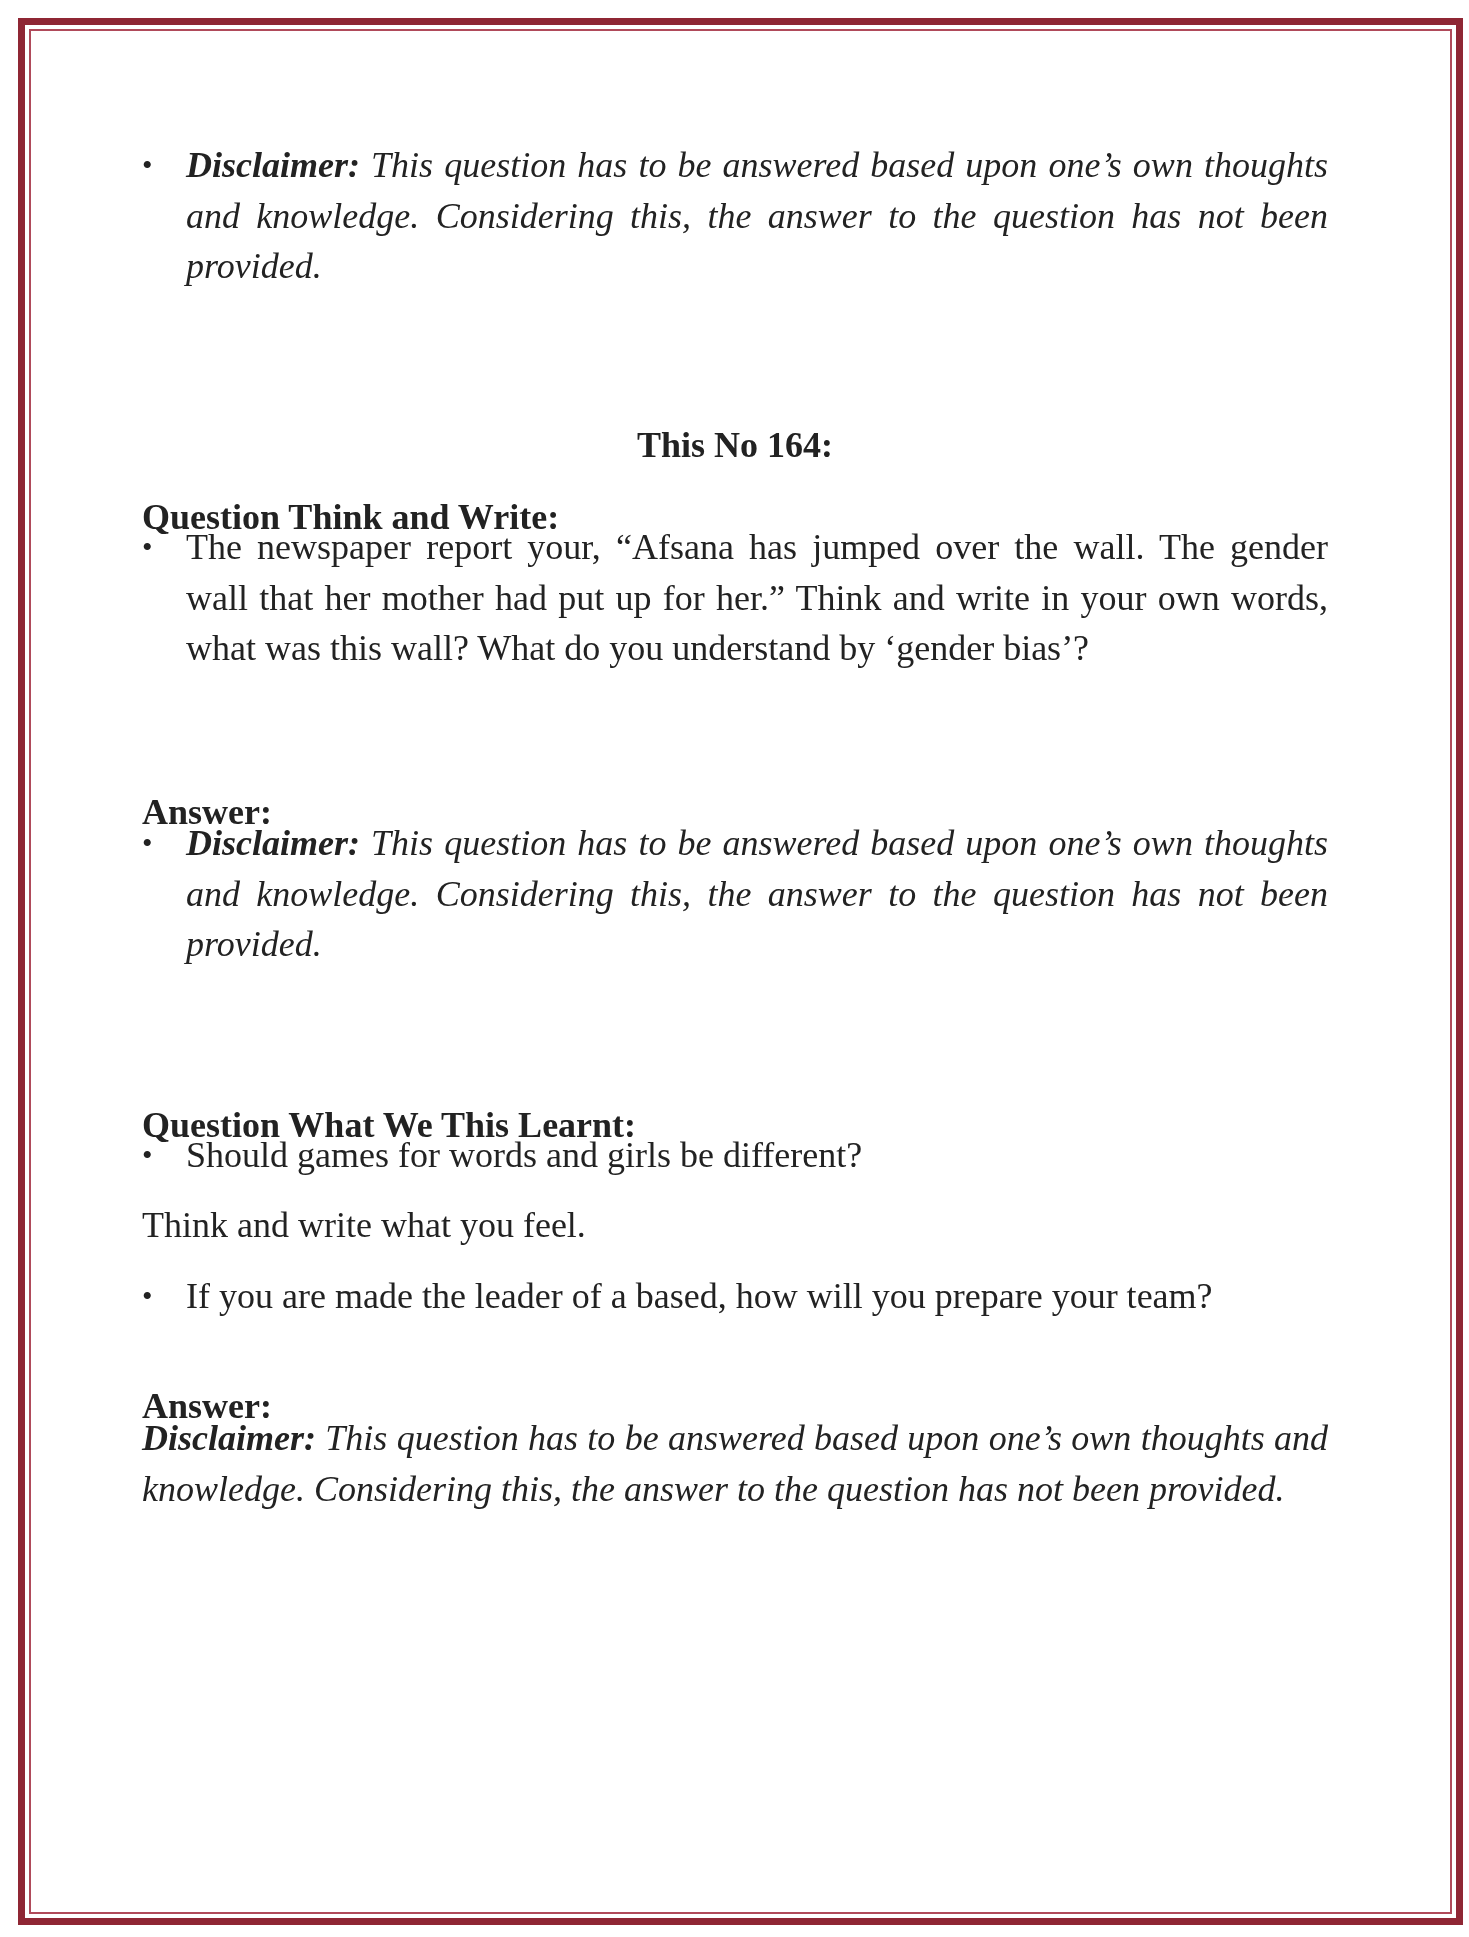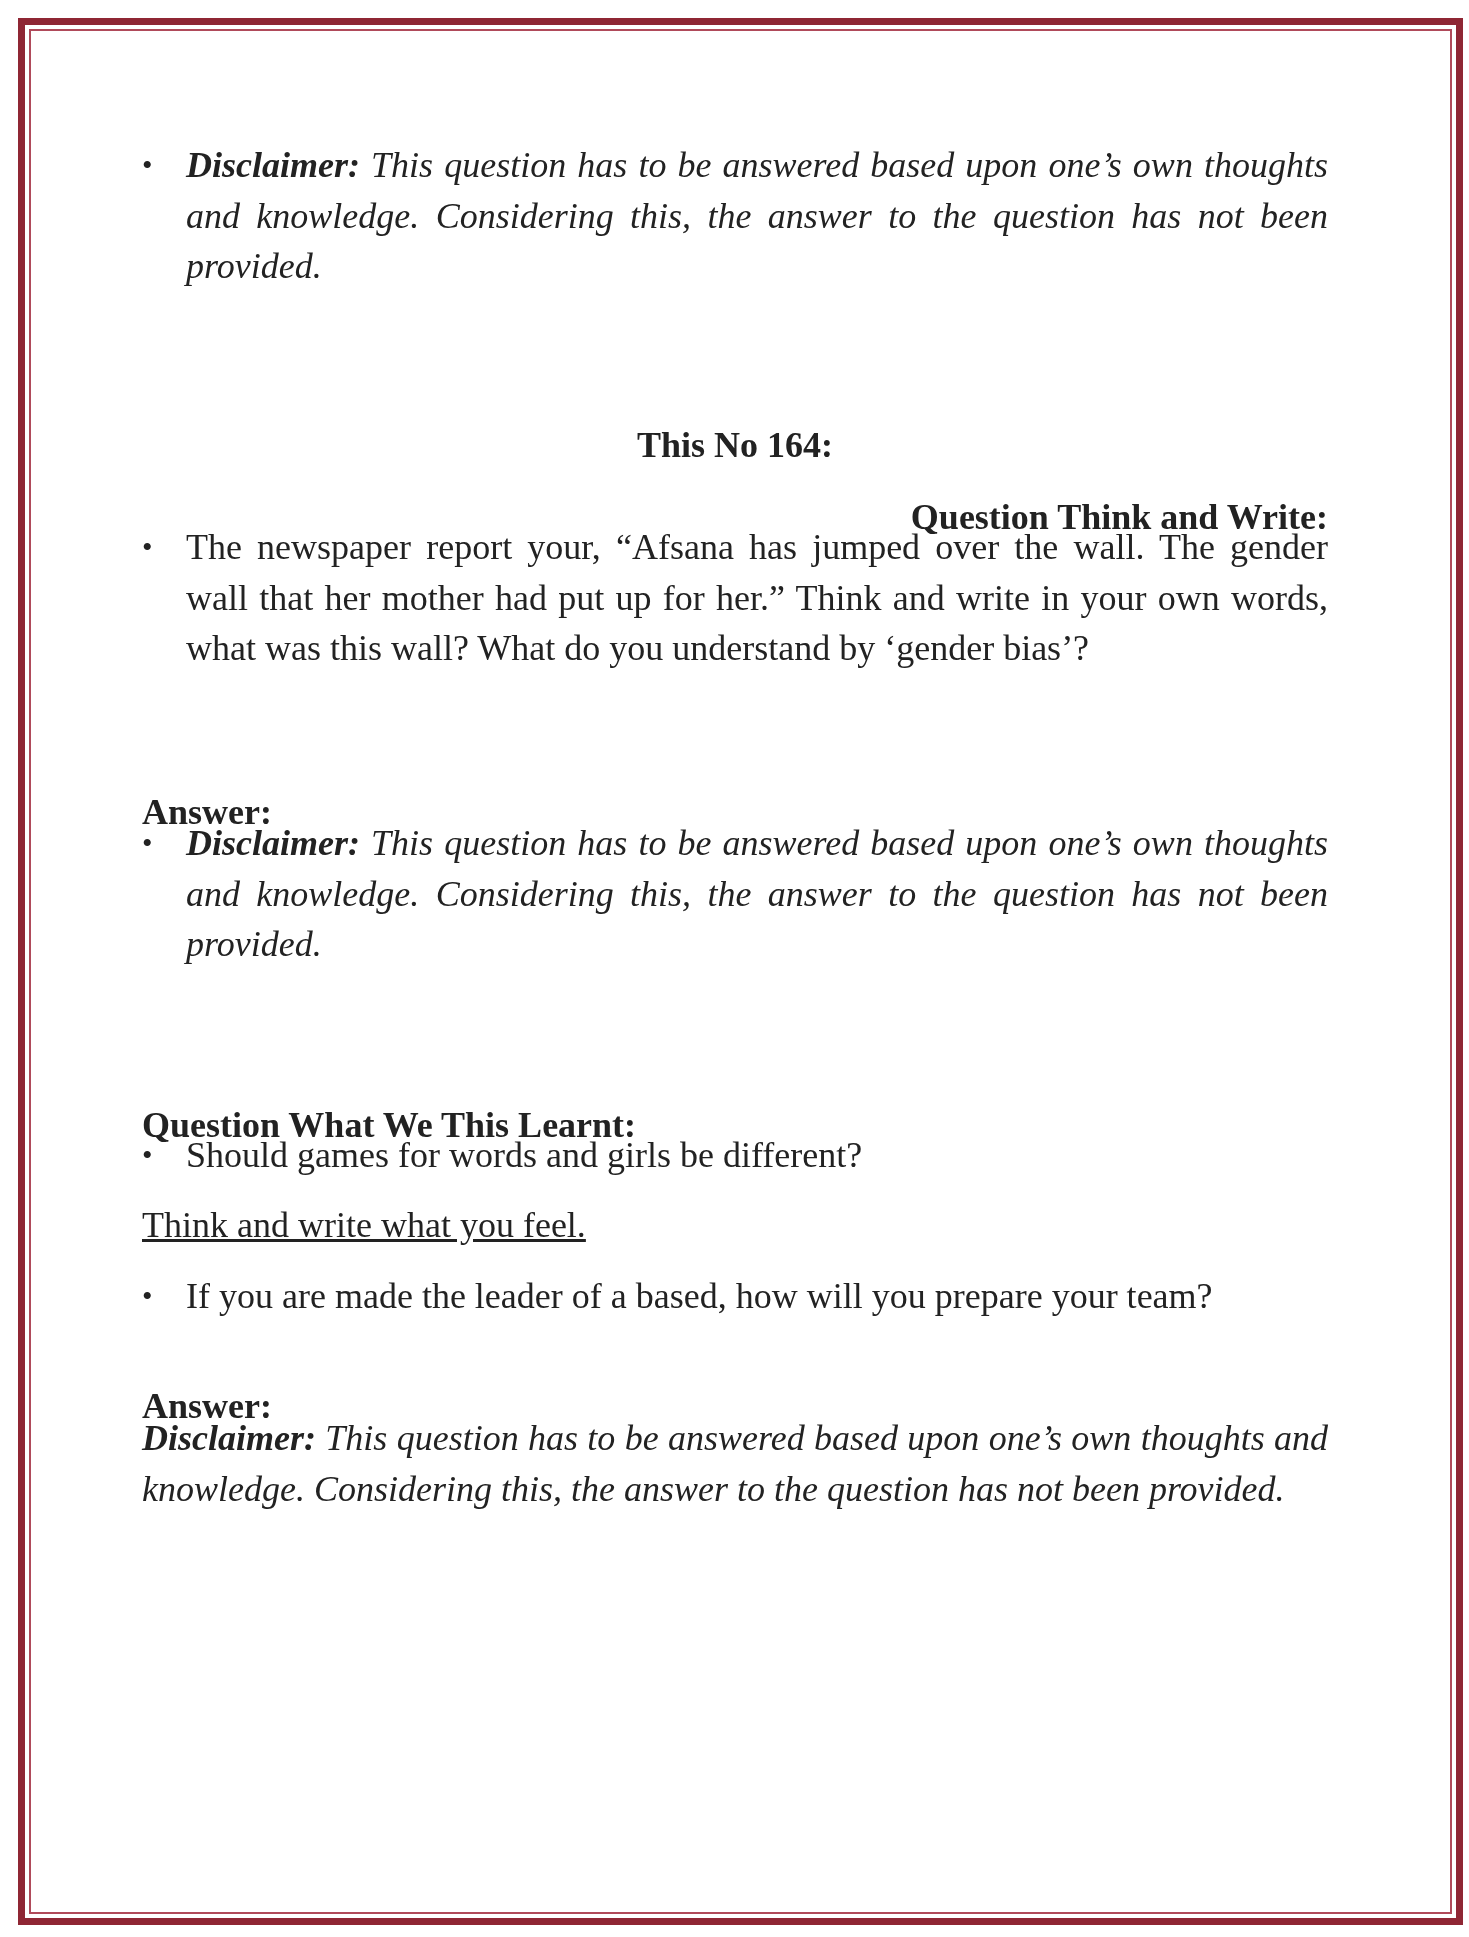--- a/index.html
+++ b/index.html
@@ -34,42 +34,42 @@
 
 <div class="page">
 
   <div class="block bullet-row" style="top:140px;">
     <span class="bullet">•</span>
     <span class="bullet-text italic"><span class="bold">Disclaimer:</span><span> This question has to be answered based upon one’s own thoughts and knowledge. Considering this, the answer to the question has not been provided.</span></span>
   </div>
 
   <div class="block bold center" style="top:380px;">This No 164:</div>
 
-  <div class="block bold" style="top:452px;text-align:right;">Question Think and Write:</div>
+  <div class="block bold" style="top:452px;">Question Think and Write:</div>
 
   <div class="block bullet-row" style="top:522px;">
     <span class="bullet">•</span>
     <span class="bullet-text">The newspaper report your, “Afsana has jumped over the wall. The gender wall that her mother had put up for her.” Think and write in your own words, what was this wall? What do you understand by ‘gender bias’?</span>
   </div>
 
   <div class="block bold" style="top:747px;">Answer:</div>
 
   <div class="block bullet-row" style="top:818px;">
     <span class="bullet">•</span>
     <span class="bullet-text italic"><span class="bold">Disclaimer:</span><span> This question has to be answered based upon one’s own thoughts and knowledge. Considering this, the answer to the question has not been provided.</span></span>
   </div>
 
   <div class="block bold" style="top:1060px;">Question What We This Learnt:</div>
 
   <div class="block bullet-row" style="top:1130px;">
     <span class="bullet">•</span>
     <span class="bullet-text">Should games for words and girls be different?</span>
   </div>
 
-  <div class="block" style="top:1200px;text-decoration:underline;">Think and write what you feel.</div>
+  <div class="block" style="top:1200px;">Think and write what you feel.</div>
 
   <div class="block bullet-row" style="top:1271px;">
     <span class="bullet">•</span>
     <span class="bullet-text">If you are made the leader of a based, how will you prepare your team?</span>
   </div>
 
   <div class="block bold" style="top:1341px;">Answer:</div>
 
   <div class="block italic justify" style="top:1413px;"><span class="bold">Disclaimer:</span><span> This question has to be answered based upon one’s own thoughts and knowledge. Considering this, the answer to the question has not been provided.</span></div>
 

